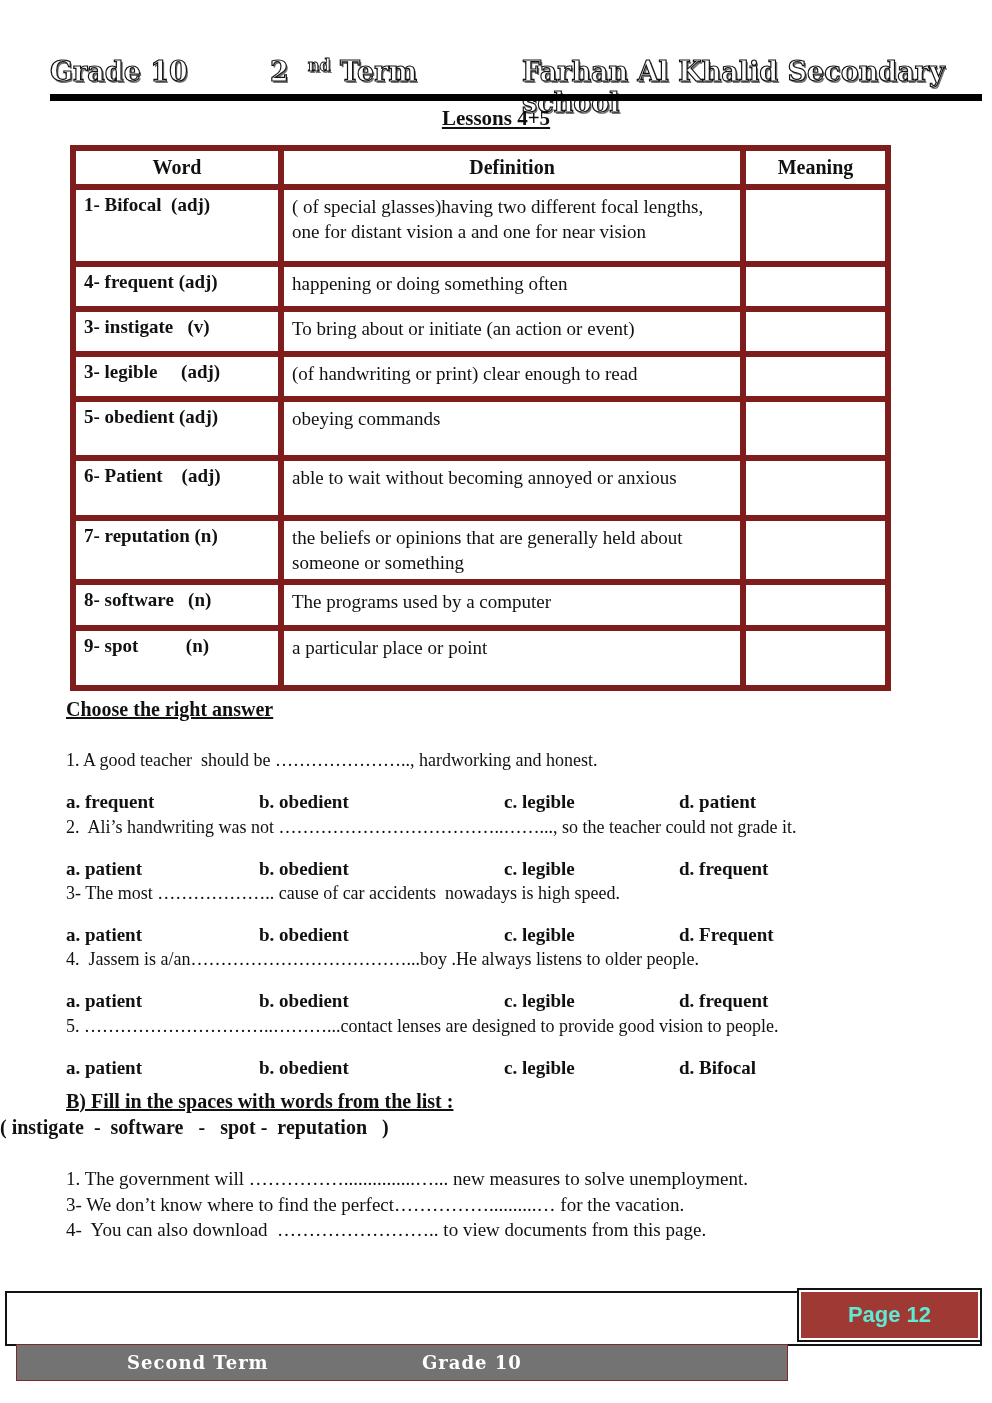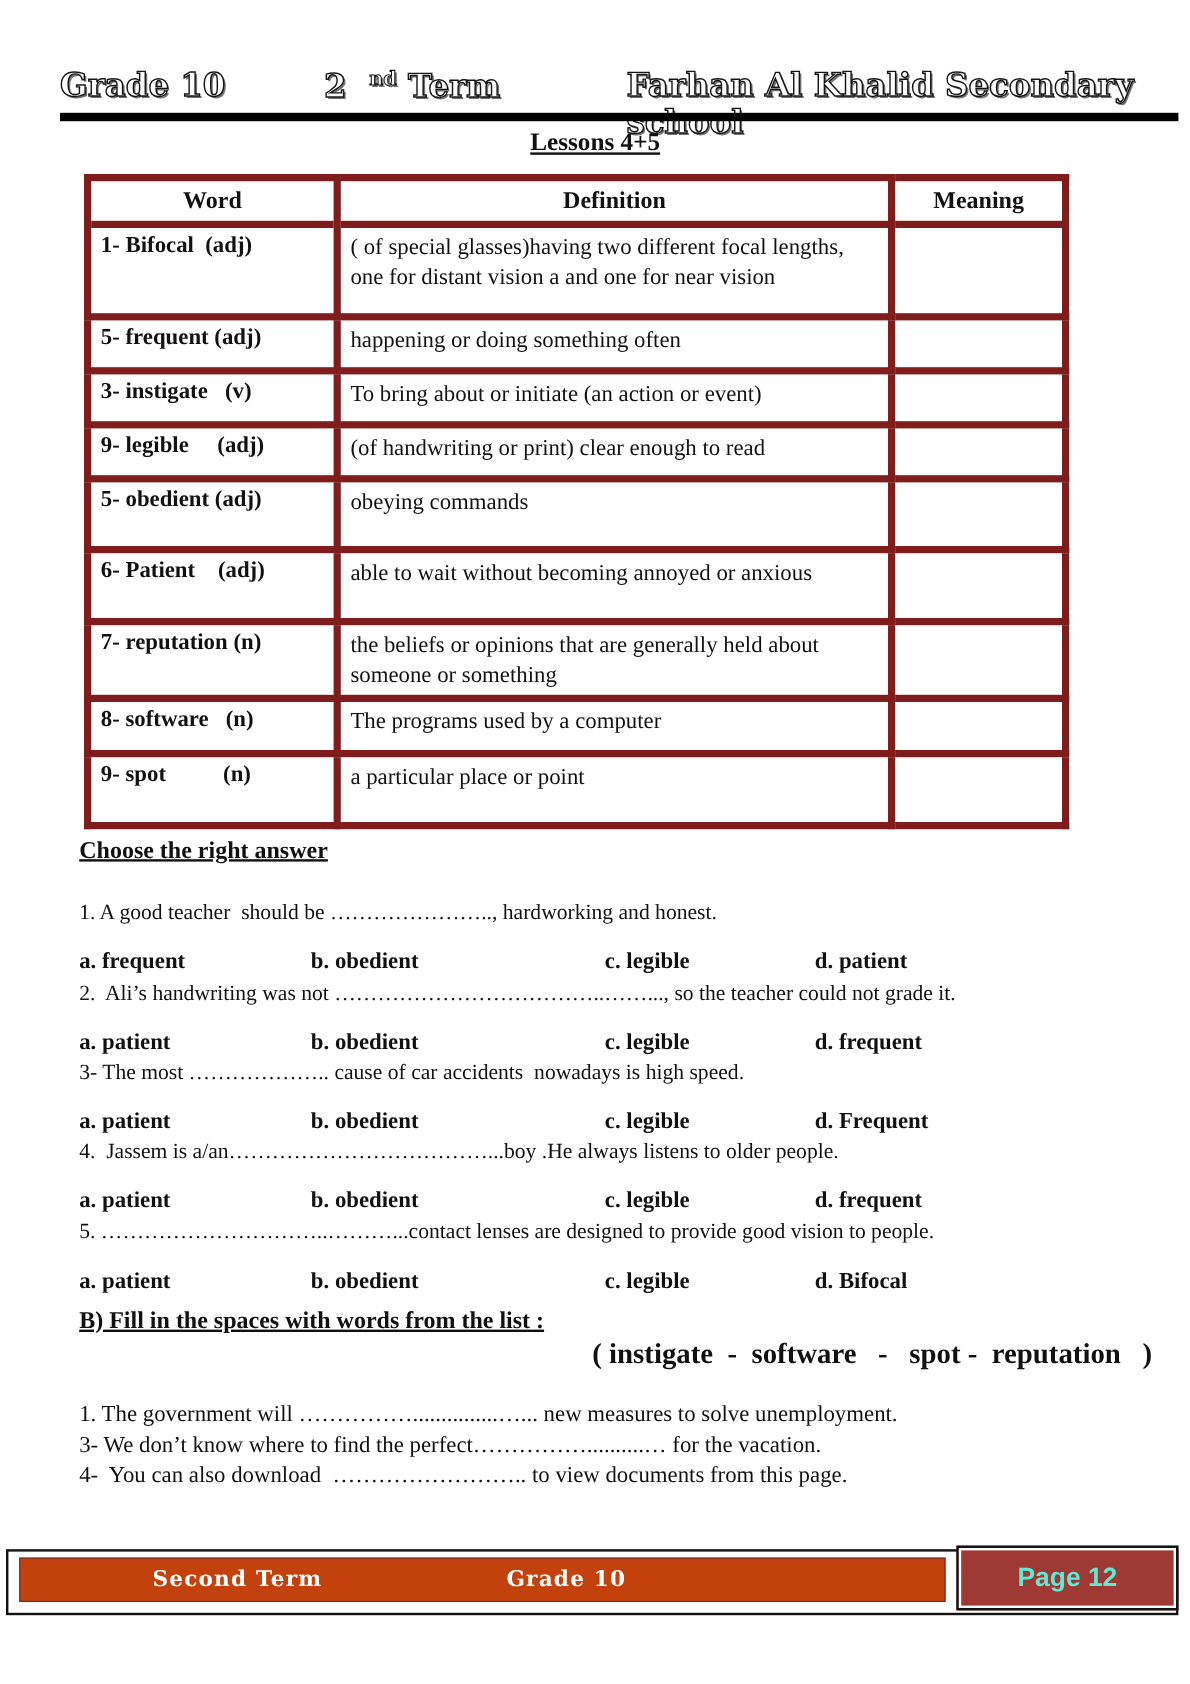--- a/index.html
+++ b/index.html
@@ -48,22 +48,22 @@
   .stem { font-size:18px; line-height:24px; white-space:pre-wrap; }
   .opts { display:grid; grid-template-columns:193px 245px 175px auto;
           font-weight:700; font-size:19px; margin-top:19px; }
   .q1{top:748px;} .q2{top:815px;} .q3{top:881px;} .q4{top:947px;} .q5{top:1014px;}
   
   .fill-hd {
     position:absolute; top:1090px; left:66px;
     font-size:20px; font-weight:700; text-decoration:underline;
   }
   .word-list {
-    position:absolute; top:1116px; left:0; width:960px; text-align:right;
-    font-size:24px; font-weight:700; white-space:pre-wrap;
+    position:absolute; top:1116px; left:0; width:960px; text-align:left;
+    font-size:20px; font-weight:700; white-space:pre-wrap;
   }
   .fills { position:absolute; top:1166px; left:66px; width:900px;
            font-size:19px; line-height:25.5px; }
   .fills div { white-space:pre-wrap; }
   
   .footer {
     position:absolute; top:1291px; left:5px; width:977px; height:55px;
     border:2px solid #121212; background:#fff;
   }
   .ft-bar {
@@ -108,31 +108,31 @@
       <th>Word</th>
       <th>Definition</th>
       <th>Meaning</th>
     </tr>
     <tr style="height:77px">
       <td class="w">1- Bifocal  (adj)</td>
       <td class="d">( of special glasses)having two different focal lengths, one for distant vision a and one for near vision</td>
       <td class="m"></td>
     </tr>
     <tr style="height:45px">
-      <td class="w">5- frequent (adj)</td>
+      <td class="w">4- frequent (adj)</td>
       <td class="d">happening or doing something often</td>
       <td class="m"></td>
     </tr>
     <tr style="height:45px">
       <td class="w">3- instigate   (v)</td>
       <td class="d">To bring about or initiate (an action or event)</td>
       <td class="m"></td>
     </tr>
     <tr style="height:45px">
-      <td class="w">9- legible     (adj)</td>
+      <td class="w">3- legible     (adj)</td>
       <td class="d">(of handwriting or print) clear enough to read</td>
       <td class="m"></td>
     </tr>
     <tr style="height:59px">
       <td class="w">5- obedient (adj)</td>
       <td class="d">obeying commands</td>
       <td class="m"></td>
     </tr>
     <tr style="height:60px">
       <td class="w">6- Patient    (adj)</td>
@@ -211,20 +211,20 @@
 
   <div class="fill-hd">B) Fill in the spaces with words from the list :</div>
   <div class="word-list">( instigate  -  software   -   spot -  reputation   )</div>
   <div class="fills">
     <div>1. The government will ……………...............…... new measures to solve unemployment.</div>
     <div>3- We don’t know where to find the perfect……………..........… for the vacation.</div>
     <div>4-  You can also download  …………………….. to view documents from this page.</div>
   </div>
 
   <div class="footer">
-    <div class="ft-bar" style="background: #c2410c;">
+    <div class="ft-bar" style="background: #737373; margin-top: 46px;">
       <span class="ft-term">Second Term</span>
       <span class="ft-grade">Grade 10</span>
     </div>
     <div class="ft-page" style="background: rgb(158, 58, 51);">Page 12</div>
   </div>
 
 </div>
 
 </body></html>

